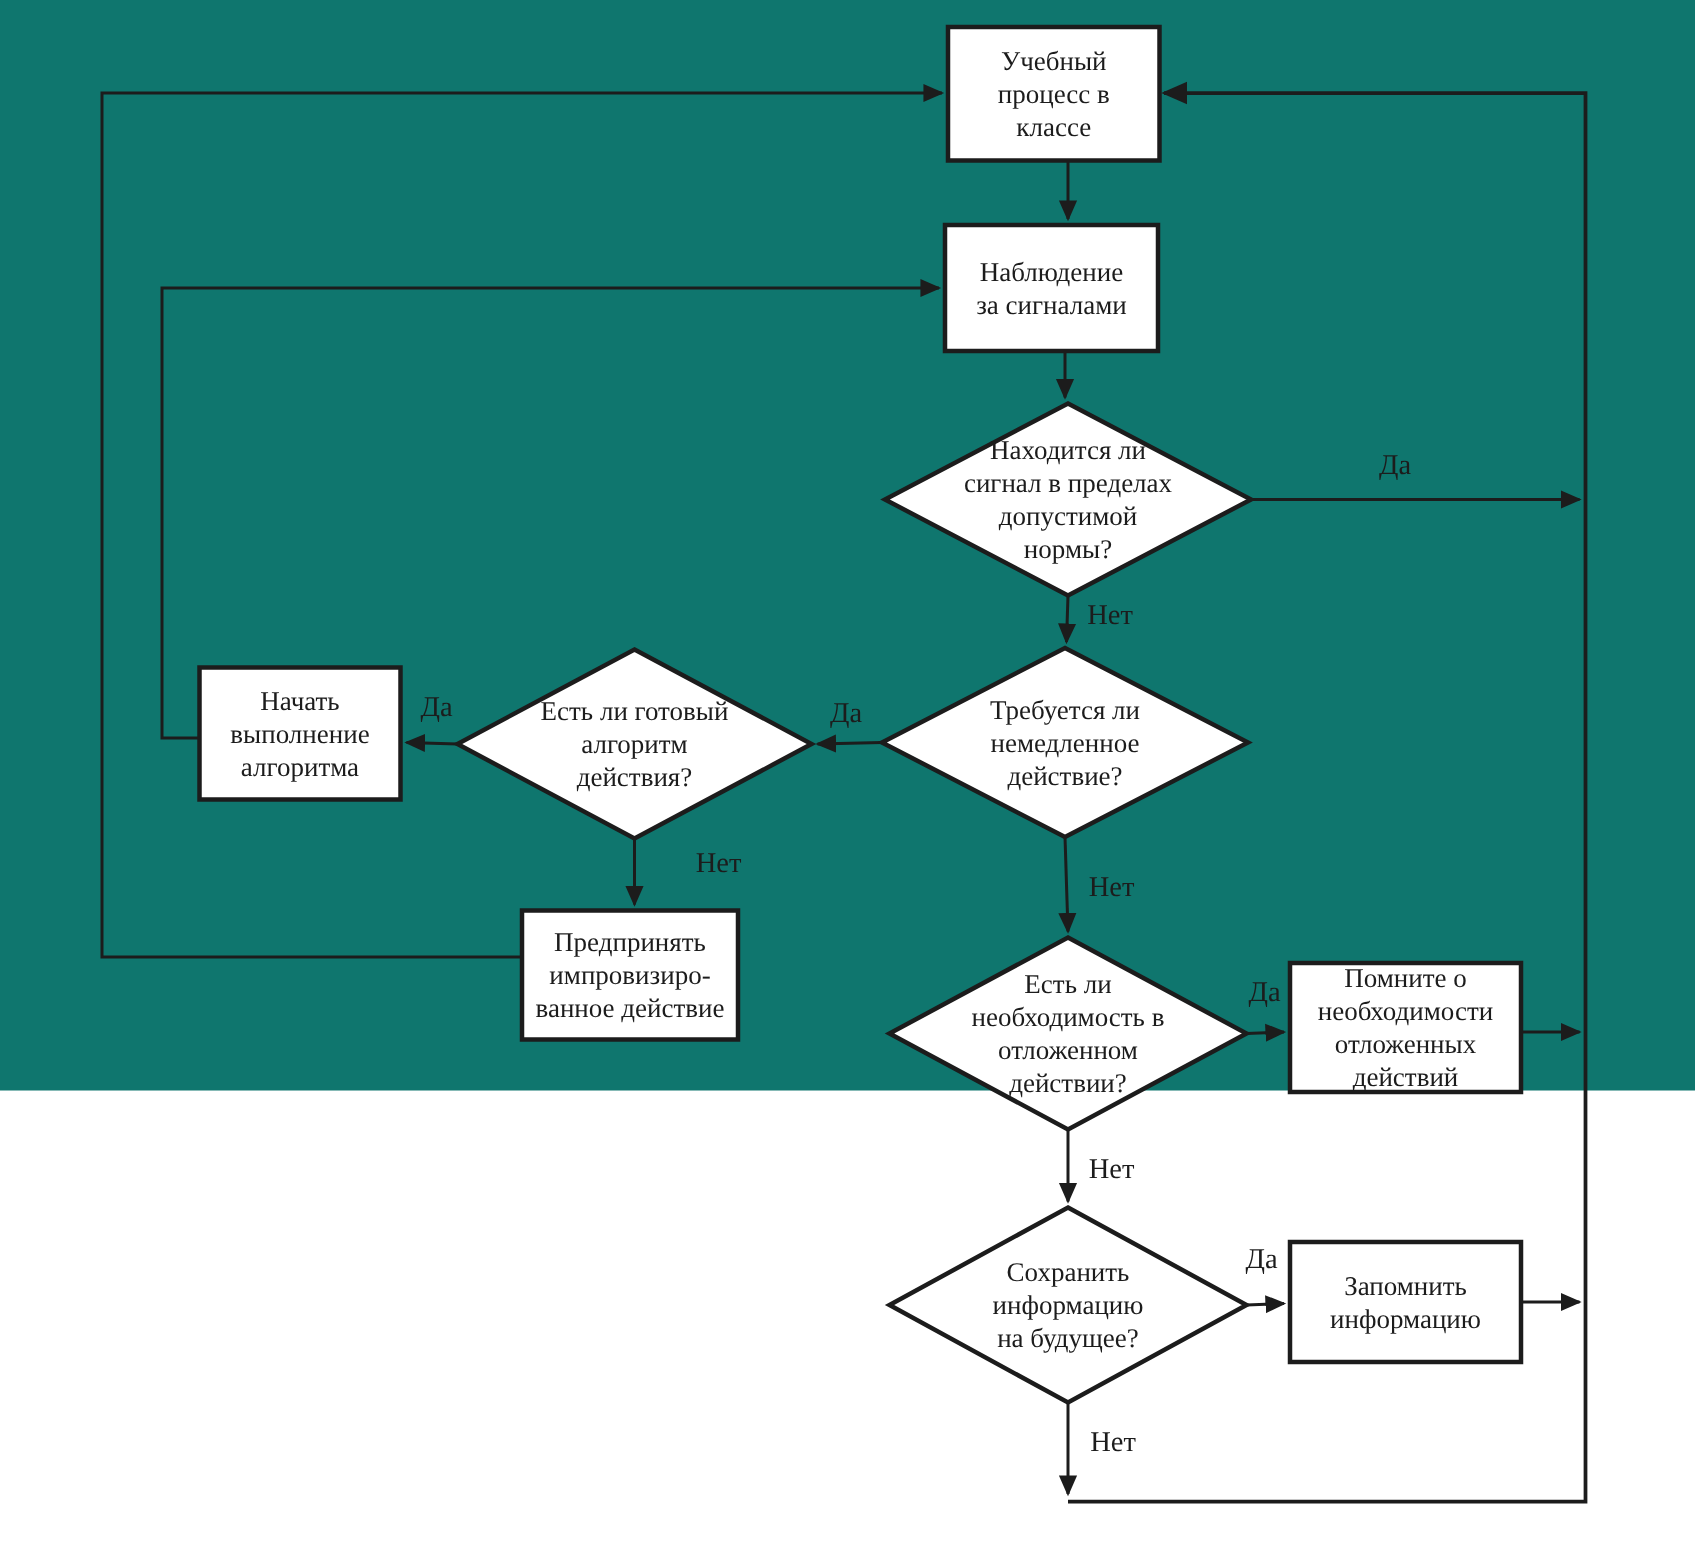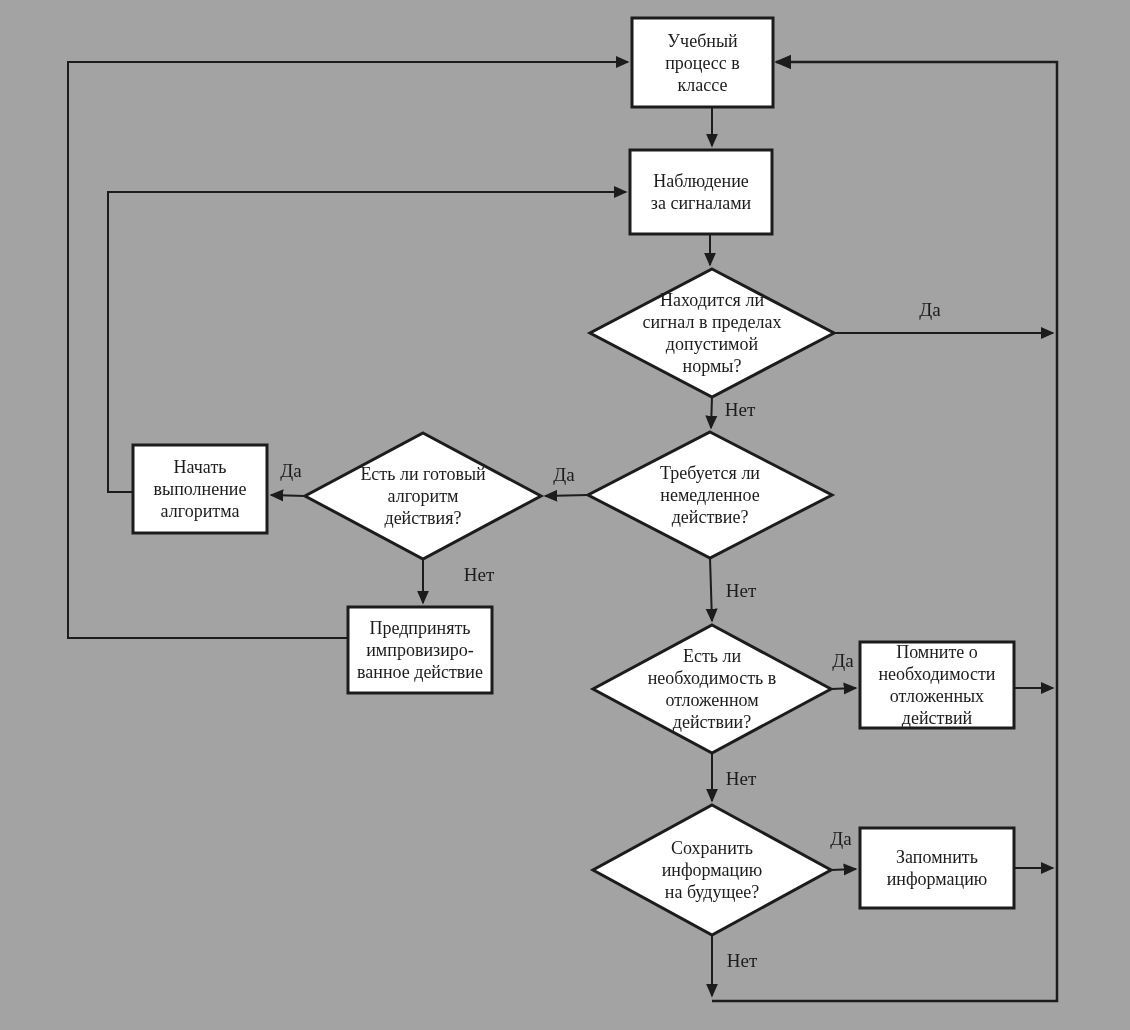--- a/index.html
+++ b/index.html
@@ -7,22 +7,22 @@
     padding: 0;
     background: #ffffff;
     width: 1130px;
     height: 1030px;
     overflow: hidden;
     font-family: "Liberation Serif", "DejaVu Serif", serif;
   }
   .canvas {
     position: relative;
     width: 1130px;
-    height: 1030px;
-    background: #a3a3a3;
+    height: 727px;
+    background: #0f766e;
   }
   svg { display: block; }
   .node-shape { fill: #ffffff; }
   .node-text, .edge-label {
     fill: #1c1c1c;
     font-family: "Liberation Serif", "DejaVu Serif", serif;
   }
   .node-text { font-size: 18px; }
   .edge-label { font-size: 19px; }
   .edge-line { fill: none; }

